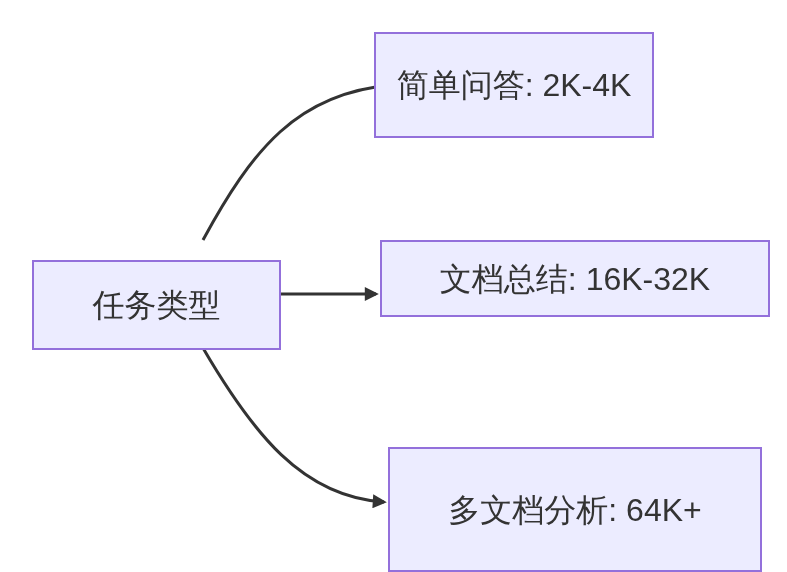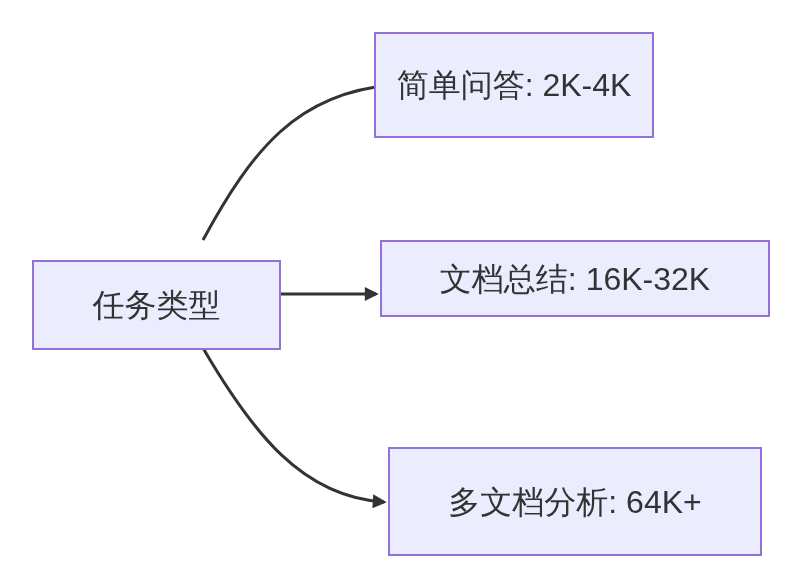--- a/index.html
+++ b/index.html
@@ -38,21 +38,21 @@
     line-height: 1.25;
     display: flex;
     align-items: center;
     justify-content: center;
     text-align: center;
     white-space: nowrap;
   }
   .node-root { left: 32px;  top: 240px; width: 249px; height: 90px; margin-top: 20px; }
   .node-b0   { left: 374px; top: 32px;  width: 280px; height: 106px; }
   .node-b1   { left: 380px; top: 240px; width: 390px; height: 77px; }
-  .node-b2   { left: 388px; top: 447px; width: 374px; height: 109px; }
+  .node-b2   { left: 388px; top: 447px; width: 374px; height: 125px; }
 </style>
 </head>
 <body>
 
 <div class="canvas">
 
   <svg class="edges-layer" viewBox="0 0 787 572" xmlns="http://www.w3.org/2000/svg" aria-hidden="true">
     <defs>
       <marker id="arrowhead" viewBox="0 0 10 10" refX="8" refY="5" markerWidth="16" markerHeight="14" markerUnits="userSpaceOnUse" orient="auto">
         <path d="M 0 0 L 10 5 L 0 10 Z" fill="#333333"></path>

